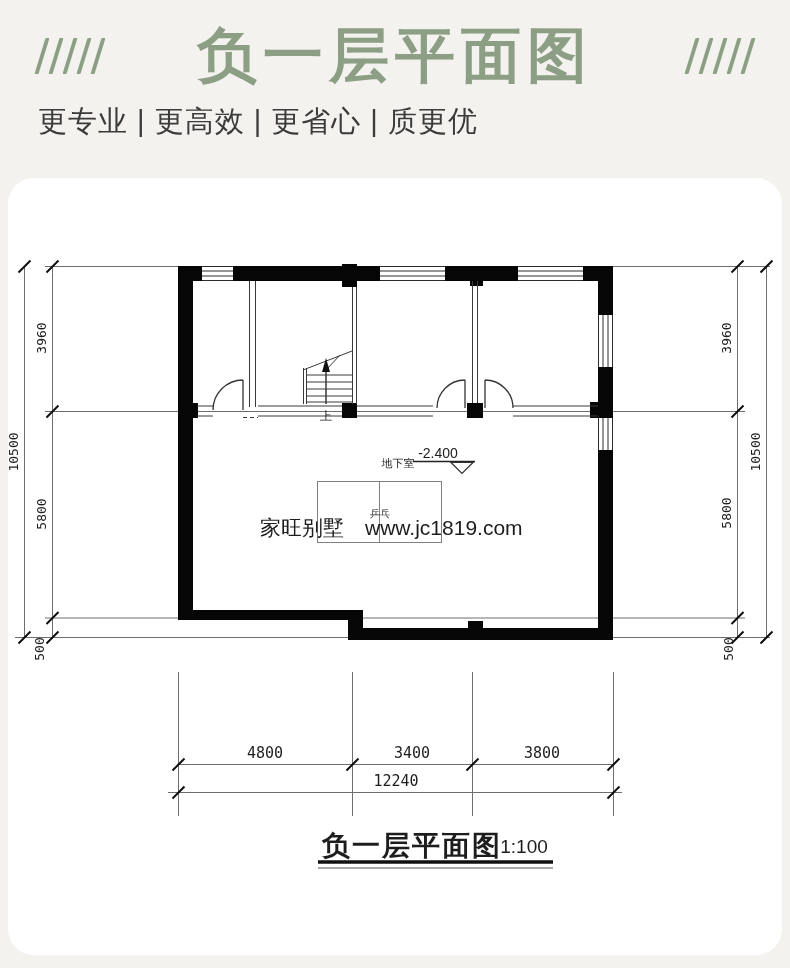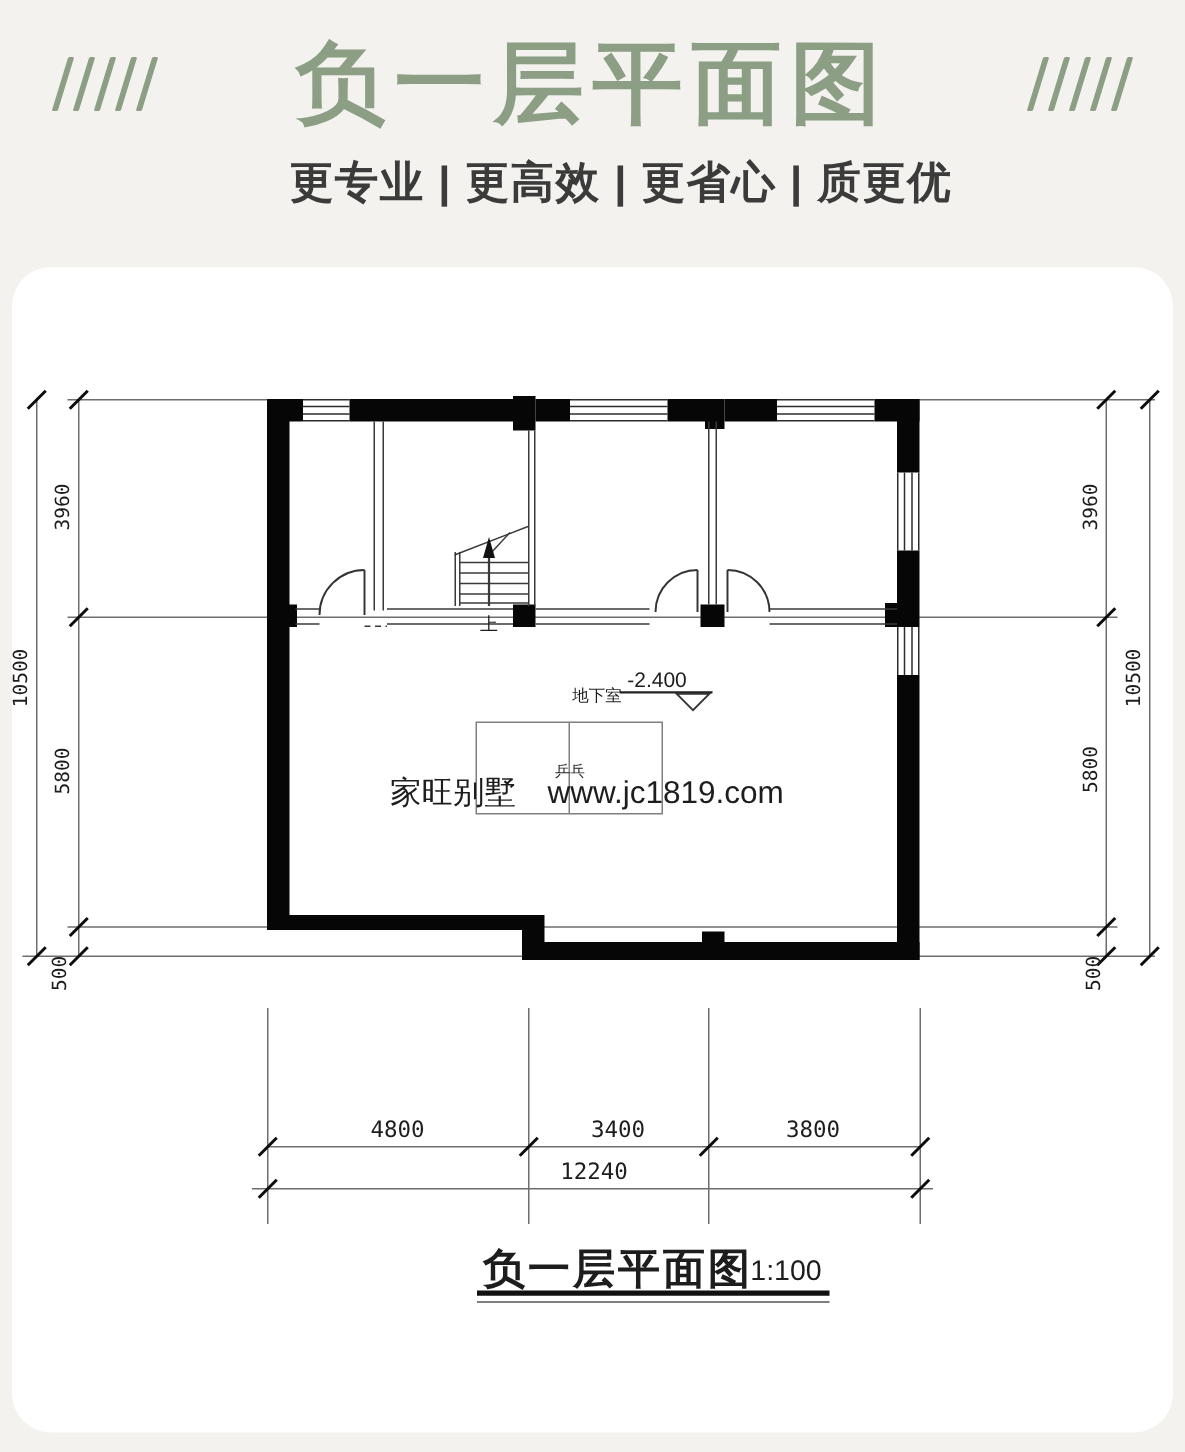--- a/index.html
+++ b/index.html
@@ -21,21 +21,21 @@
   .slashes { display:flex; gap:10px; padding:0 6px; }
   .slash {
     width:4px; height:36px; background:#8c9f85;
     transform:skewX(-17deg); border-radius:1px;
   }
   .main-title {
     font-size:60px; font-weight:bold; color:#8c9f85;
     letter-spacing:6px; line-height:1; white-space:nowrap;
   }
   .subtitle {
-    text-align:center; margin-top:16px; font-size:29px; font-weight:bold;
+    margin-top:16px; font-size:29px; font-weight:normal;
     color:#3b3b3b; letter-spacing:1px; white-space:nowrap;margin-left:38px;
   }
   .plan-svg { position:absolute; left:0; top:240px; width:790px; height:640px; }
   .dim-text {
     font-family:"DejaVu Sans Mono", monospace;
     font-size:13px; fill:#1d1d1d;
   }
   .dim-text-b {
     font-family:"DejaVu Sans Mono", monospace;
     font-size:15px; fill:#1d1d1d;

